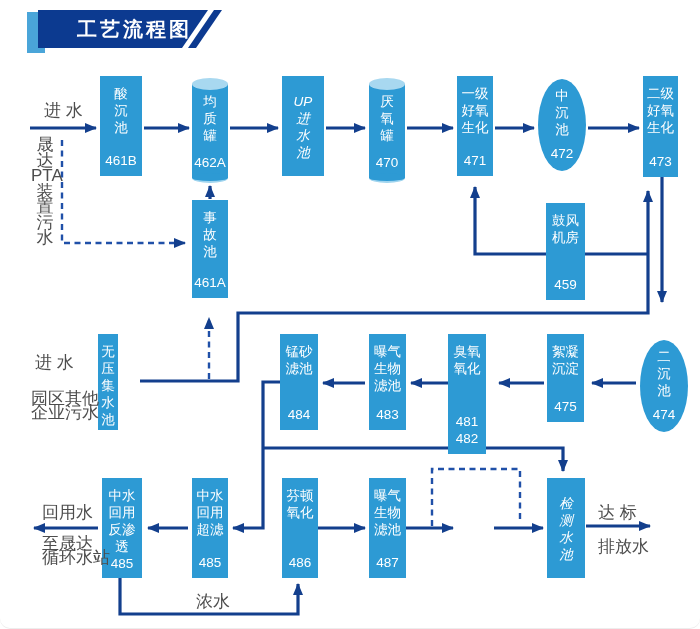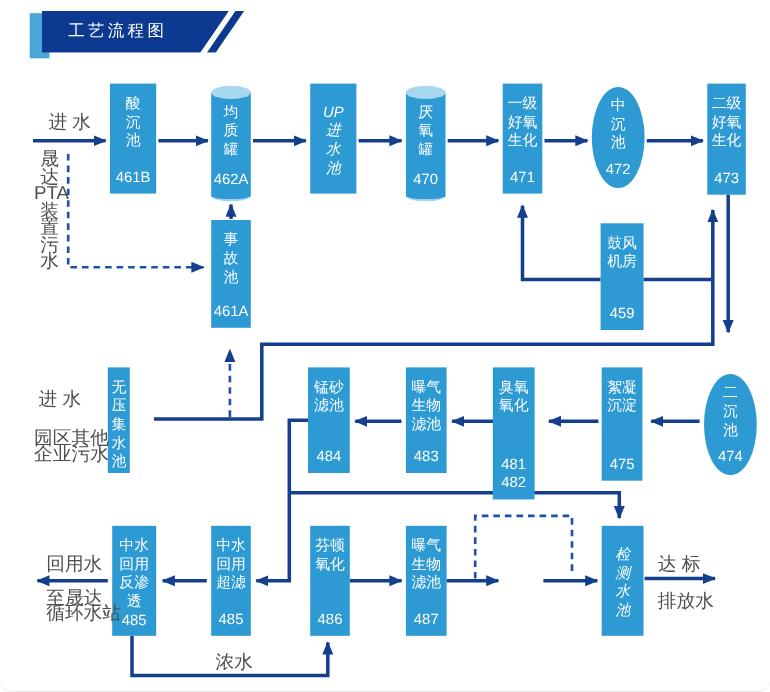--- a/index.html
+++ b/index.html
@@ -31,22 +31,22 @@
   .lbl{
     position:absolute;z-index:2;color:#4d4d4d;font-size:17px;line-height:14px;
     white-space:pre-line;text-align:center;
   }
   .lbl.vcol{line-height:15.5px;}
   
   .banner-light{position:absolute;left:27px;top:12px;width:18px;height:41px;background:#4AA5D9;z-index:2;}
   .banner-dark{
     position:absolute;left:38px;top:10px;width:190px;height:38px;background:#0C3A90;z-index:3;
     clip-path:polygon(0 0,170px 0,144px 100%,0 100%);
-    color:#fff;font-size:15px;font-weight:normal;letter-spacing:3px;line-height:38px;
-    padding-left:24px;box-sizing:border-box;
+    color:#fff;font-size:20px;font-weight:bold;letter-spacing:3px;line-height:38px;
+    padding-left:39px;box-sizing:border-box;
   }
   .banner-sliver{
     position:absolute;left:38px;top:10px;width:190px;height:38px;background:#0C3A90;z-index:3;
     clip-path:polygon(176px 0,184px 0,158px 100%,150px 100%);
   }
 </style>
 </head>
 <body>
 
 <div id="stage">
@@ -166,21 +166,21 @@
 生物
 滤池</span>
     <span class="nn">483</span>
   </div>
   <div class="node" style="left:448px;top:334px;width:38px;height:120px">
     <span class="nl">臭氧
 氧化</span>
     <span class="nn">481
 482</span>
   </div>
-  <div class="node" style="left:547px;top:334px;width:37px;height:103px">
+  <div class="node" style="left:547px;top:334px;width:37px;height:88px">
     <span class="nl">絮凝
 沉淀</span>
     <span class="nn">475</span>
   </div>
   <div class="node ellipse" style="left:640px;top:340px;width:48px;height:92px">
     <span class="nl">二
 沉
 池</span>
     <span class="nn">474</span>
   </div>

